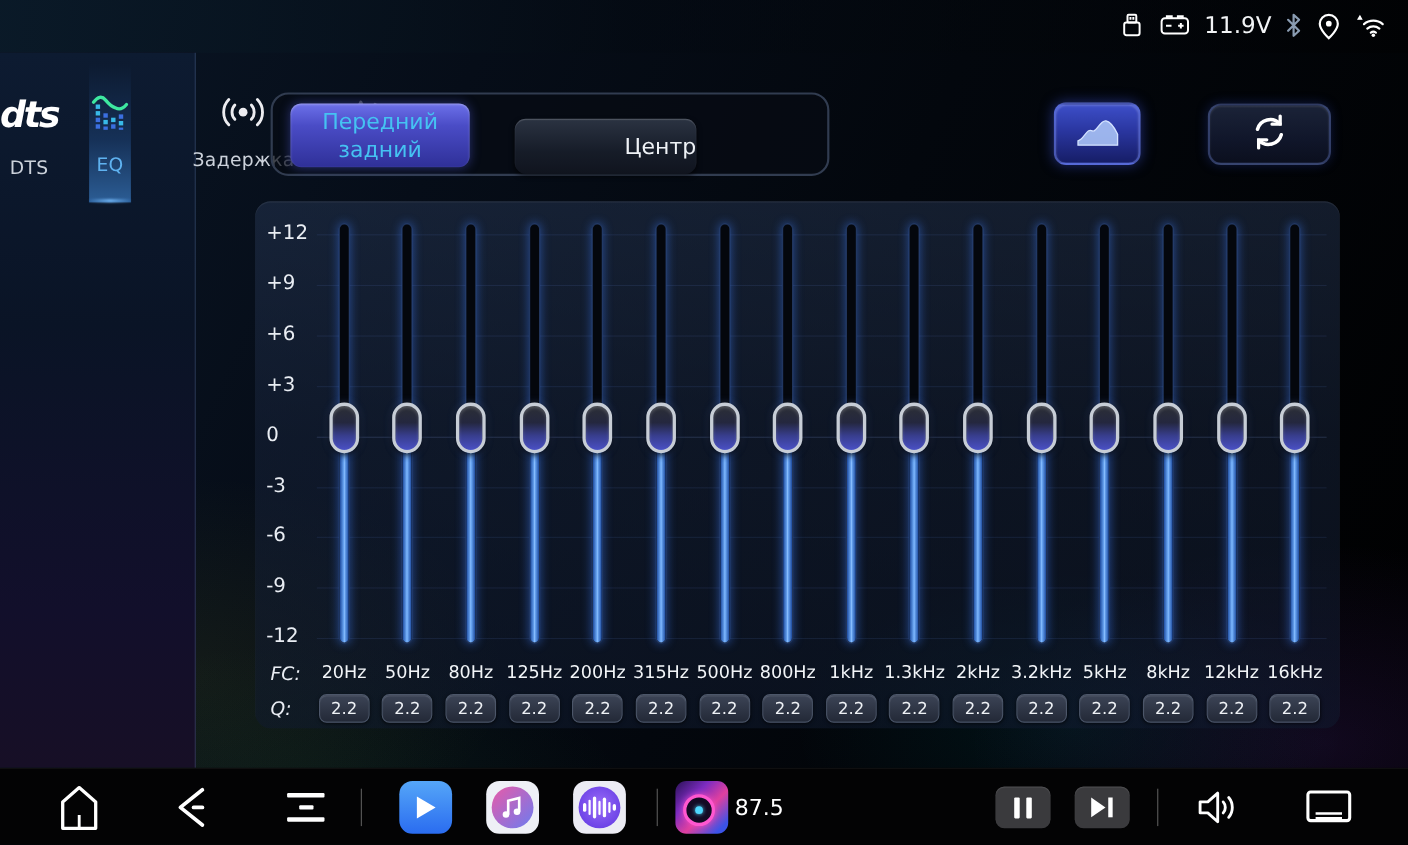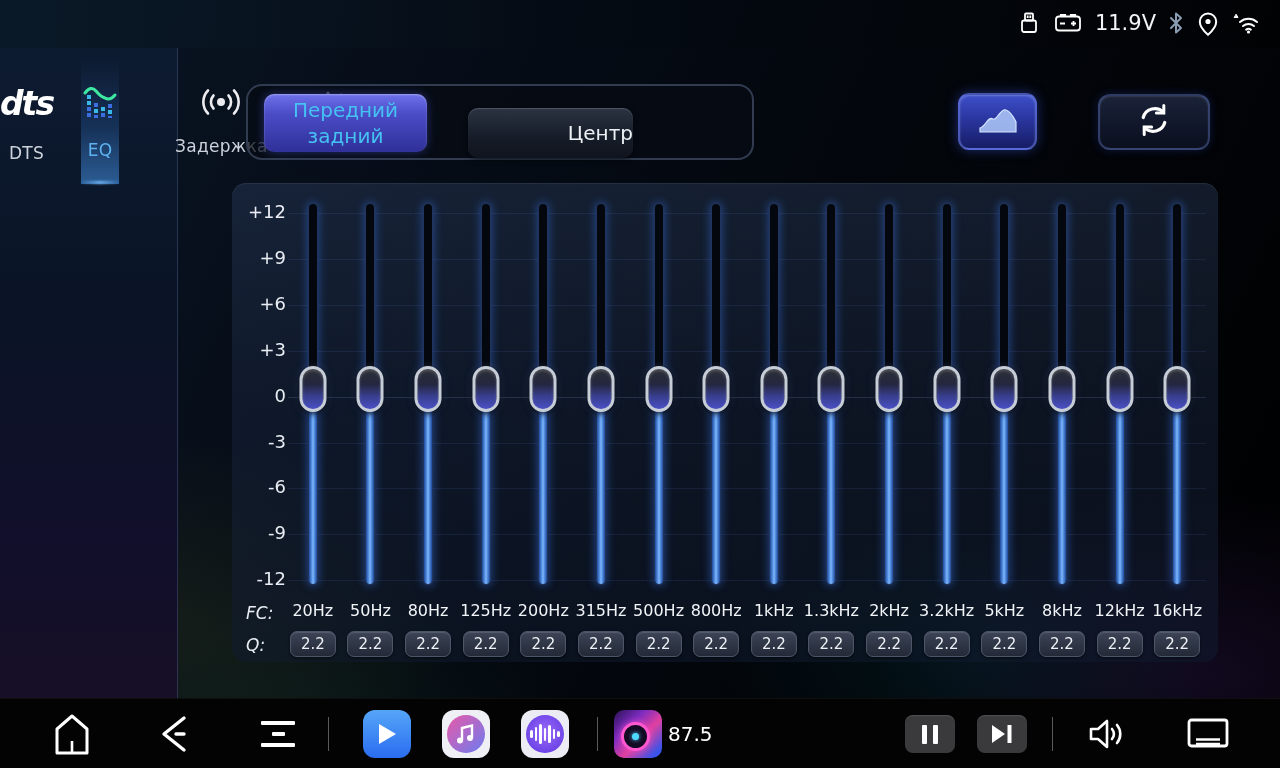--- a/index.html
+++ b/index.html
@@ -60,21 +60,21 @@
     border:2px solid rgba(90,110,180,.45);
     box-shadow:0 0 10px rgba(40,60,160,.35), inset 0 1px 2px rgba(255,255,255,.12);
     display:flex; align-items:center; justify-content:center; cursor:pointer; }
   
   .eq-panel { position:absolute; left:232px; top:183px; width:986px; height:479px; border-radius:14px;
     background:linear-gradient(180deg, rgba(44,62,95,.42) 0%, rgba(24,36,60,.50) 45%, rgba(16,26,46,.55) 100%);
     box-shadow:inset 0 1px 1px rgba(255,255,255,.08);
   }
   .gridline { position:absolute; left:56px; right:12px; height:1px; background:rgba(120,160,255,.10); }
   .gridline.zero { background:rgba(150,185,255,.17); }
-  .scale-lbl { position:absolute; width:44px; text-align:right; font-size:18px; color:#e9edf3; }
+  .scale-lbl { position:absolute; width:44px; font-size:18px; color:#e9edf3; }
   .fcq-lbl { position:absolute; left:14px; font-size:17px; color:#e9edf3;font-style:italic; }
   .sliders-row { position:absolute; left:52px; top:0; width:922px; height:100%; display:flex; }
   .band-col { position:relative; flex:1 1 0; height:100%; }
   .track { position:absolute; left:50%; transform:translateX(-50%); top:20px; width:10px; height:382px;
     border-radius:6px; background:#04070d; border:1px solid rgba(90,140,240,.35);
     box-shadow:0 0 9px 1px rgba(60,120,240,.45); cursor:pointer; }
   .track-fill { position:absolute; left:0; bottom:0; width:100%; height:182px; border-radius:5px;
     background:linear-gradient(90deg,#1d4a9e 0%,#67a3f0 42%,#8cc0ff 50%,#67a3f0 58%,#1d4a9e 100%); }
   .thumb { position:absolute; left:50%; transform:translateX(-50%); width:27px; height:46px;
     border-radius:14px; border:3px solid #c7cdd6; cursor:grab;

